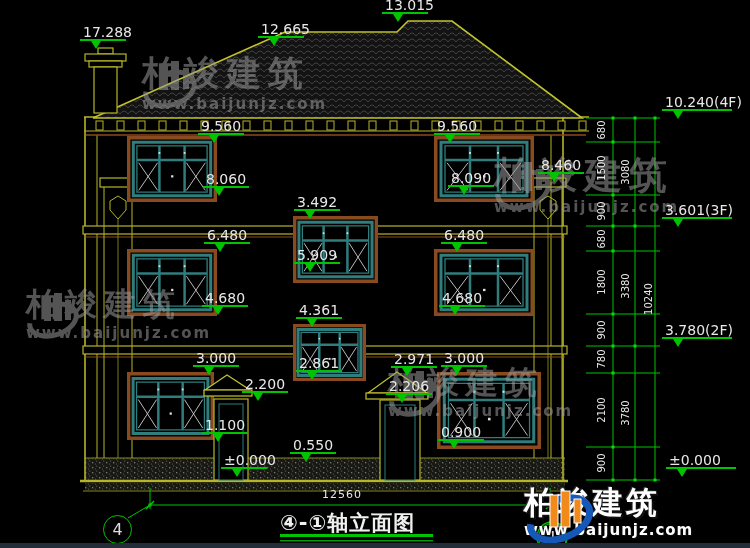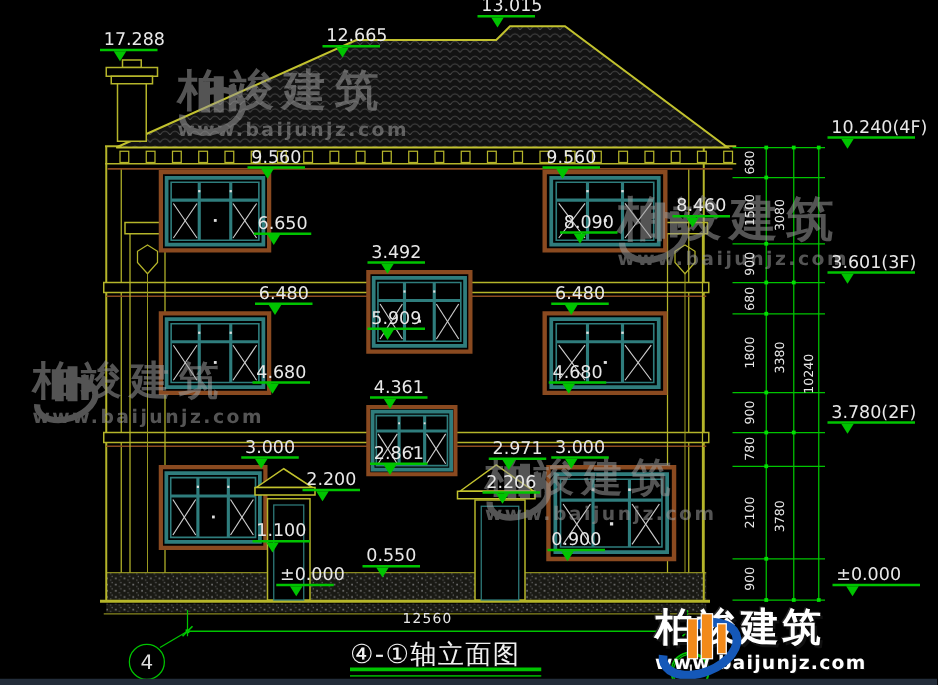--- a/index.html
+++ b/index.html
@@ -14,21 +14,21 @@
            border-right:5px solid transparent;border-top:8px solid #00c400;margin-left:11px}
   .lvl.w70{width:70px}
   
   .vd{position:absolute;color:#e8e8e8;font-size:10px;white-space:nowrap;
       transform:translate(-50%,-50%) rotate(-90deg)}
   .hd{position:absolute;color:#e8e8e8;font-size:11px;letter-spacing:1px}
   
   .wm{position:absolute;display:flex;align-items:flex-start;gap:7px;opacity:.55;pointer-events:none}
   .wn{color:#9a9a9a;font-weight:bold;letter-spacing:7px;line-height:1;white-space:nowrap}
   .wu{color:#9a9a9a;font-weight:bold;font-size:15px;letter-spacing:2px;margin-top:4px;white-space:nowrap}
-  .title{position:absolute;color:#f0f0f0;font-weight:normal;font-size:21px;letter-spacing:1px;white-space:nowrap}
+  .title{position:absolute;color:#f0f0f0;font-weight:bold;font-size:21px;letter-spacing:1px;white-space:nowrap}
   .bubble{position:absolute;width:27px;height:27px;border:1.5px solid #00c400;border-radius:50%;
           color:#ddd;font-size:16px;display:flex;align-items:center;justify-content:center}
   .logo{position:absolute;display:flex;gap:5px;align-items:flex-start}
   .ln{color:#fff;font-weight:bold;font-size:31px;letter-spacing:3px;line-height:1;white-space:nowrap;
       text-shadow:2px 2px 0 #101010,-1px -1px 0 #2a2a2a}
   .lu{color:#fff;font-weight:bold;font-size:15px;letter-spacing:1px;margin-top:3px;white-space:nowrap;
       text-shadow:1px 1px 0 #101010}
   .bottombar{position:absolute;left:0;top:543px;width:750px;height:5px;background:#232d3a}
 </style>
 </head>
@@ -283,21 +283,21 @@
       <div class="t">9.560</div>
       <i class="b"></i>
       <i class="tr"></i>
     </div>
   <div class="lvl" style="left:434px;top:121px">
       <div class="t">9.560</div>
       <i class="b"></i>
       <i class="tr"></i>
     </div>
   <div class="lvl" style="left:203px;top:174px">
-      <div class="t">6.650</div>
+      <div class="t">8.060</div>
       <i class="b"></i>
       <i class="tr"></i>
     </div>
   <div class="lvl" style="left:448px;top:173px">
       <div class="t">8.090</div>
       <i class="b"></i>
       <i class="tr"></i>
     </div>
   <div class="lvl" style="left:538px;top:160px">
       <div class="t">8.460</div>

